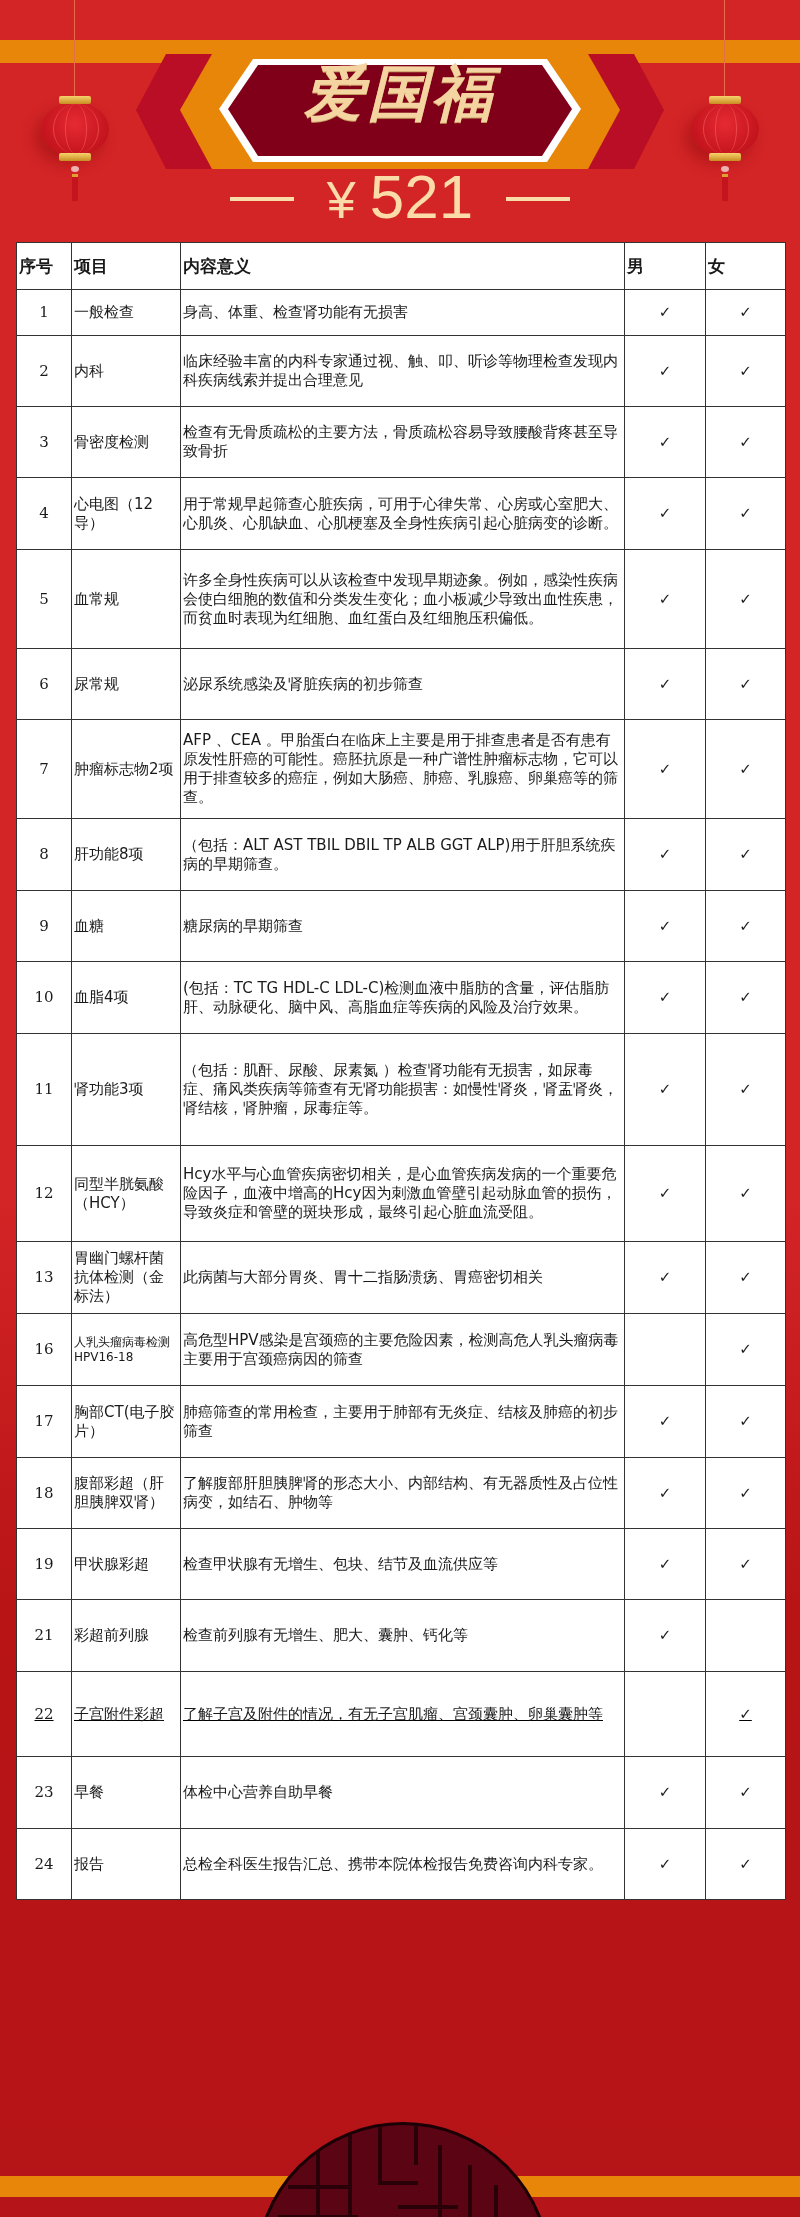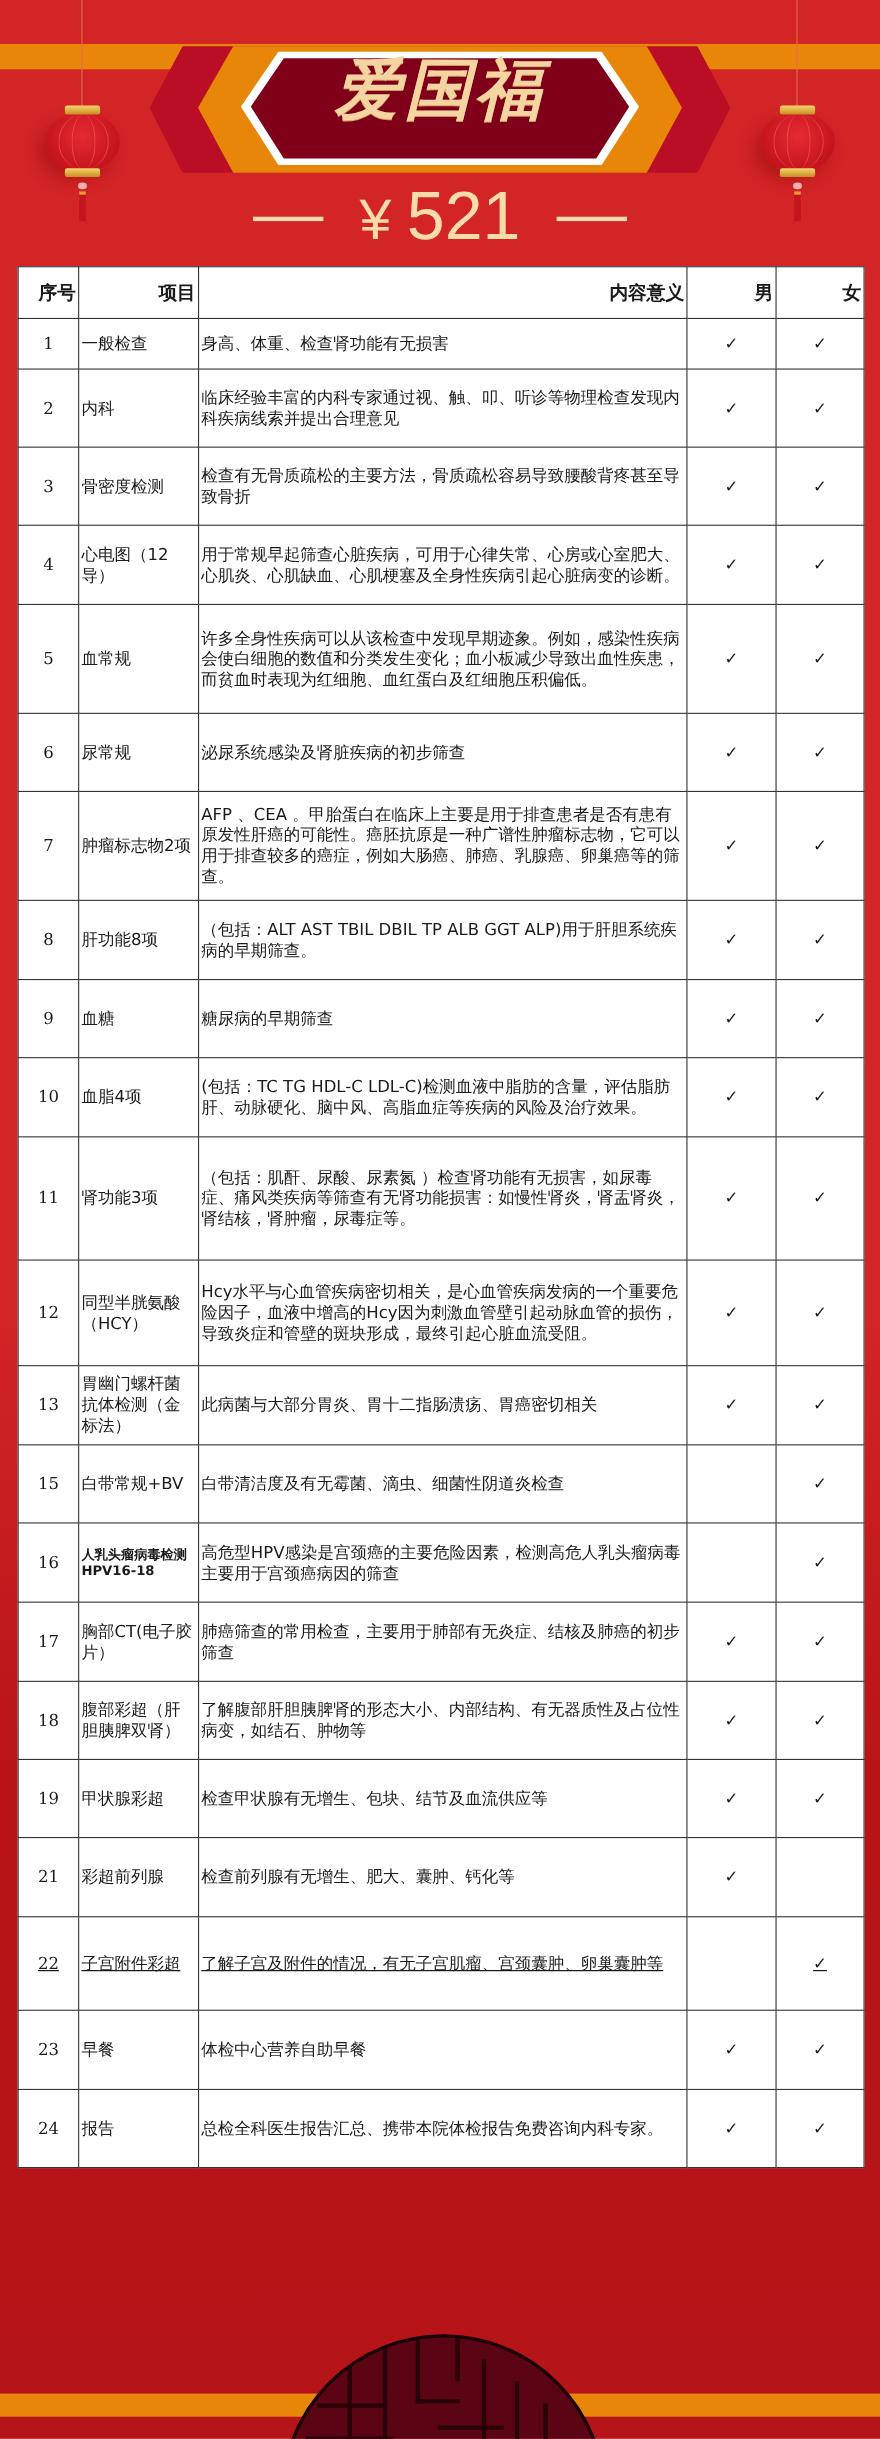--- a/index.html
+++ b/index.html
@@ -5,21 +5,21 @@
   html, body { margin:0; padding:0; }
   body { width:800px; height:2217px; position:relative; overflow:hidden;
          background:#d32426; font-family:"DejaVu Sans", sans-serif; }
   .bg-bottom { position:absolute; left:0; top:1200px; width:800px; height:1017px;
                background:linear-gradient(#d32426, #b81416 40%, #b51418); }
   .stripe { position:absolute; left:0; width:800px; background:#e8860a; }
   .stripe.top { top:40px; height:23px; }
   .stripe.bot { top:2176px; height:21px; }
 
   
-  .banner { position:absolute; left:0; top:4px; width:768px; height:160px; }
+  .banner { position:absolute; left:0; top:16px; width:768px; height:160px; }
   .banner svg { position:absolute; left:0; top:0; }
   .title { position:absolute; left:0; top:38px; width:800px; text-align:center;
            font-family:"DejaVu Serif", serif; font-weight:bold; font-size:60px;
            letter-spacing:4px; color:#f4d4a0; font-style:italic;
            text-shadow:0 1px 0 #c89a60; }
 
   
   .lantern { position:absolute; top:0; width:80px; height:200px; }
   .lantern .string { position:absolute; left:39px; top:0; width:1px; height:98px; background:#e46d4a; }
   .lantern .cap { position:absolute; left:24px; width:32px; height:8px; border-radius:2px;
@@ -38,25 +38,25 @@
            color:#fbdca8; }
   .price .dash { display:inline-block; width:64px; height:4px; background:#fbdca8; vertical-align:middle; margin:0 28px; }
   .price .amt { display:inline-block; font-family:"Liberation Sans", sans-serif; font-size:62px; line-height:66px;
                 vertical-align:middle; }
   .price .yen { font-size:52px; margin-right:14px; }
 
   
   table.pkg { position:absolute; left:16px; top:242px; width:769px; border-collapse:collapse;
               background:#fff; table-layout:fixed; font-family:"DejaVu Sans", sans-serif; }
   table.pkg td, table.pkg th { border:1.5px solid #333; padding:0 2px; color:#1a1a1a; }
-  table.pkg th { font-size:17px; font-weight:bold; height:46px; text-align:right;margin-left:20px; }
+  table.pkg th { font-size:17px; font-weight:bold; height:46px; text-align:left;margin-left:20px; }
   table.pkg td { font-size:15px; line-height:19px; }
   td.num { text-align:center; font-family:"DejaVu Serif", serif; }
   td.item { text-align:left; }
-  td.item.small { font-size:12px; line-height:15px;font-weight:bold; }
+  td.item.small { font-size:12px; line-height:15px; }
   td.desc { text-align:left; }
   td.chk { text-align:center; font-size:18px; }
 
   
   .medallion { position:absolute; left:255px; top:2122px; width:290px; height:290px; border-radius:50%;
                background:#5a0414; border:3px solid #1a0004; overflow:hidden; }
   .medallion .pat { position:absolute; background:#2a0008; }
 </style>
 </head>
 <body>
@@ -205,27 +205,20 @@
         <td class="chk">✓</td>
         <td class="chk">✓</td>
       </tr>
       <tr style="height: 72px;">
         <td class="num">13</td>
         <td class="item">胃幽门螺杆菌抗体检测（金标法）</td>
         <td class="desc">此病菌与大部分胃炎、胃十二指肠溃疡、胃癌密切相关</td>
         <td class="chk">✓</td>
         <td class="chk">✓</td>
       </tr>
-      <tr style="height: 71px;">
-        <td class="num">15</td>
-        <td class="item">白带常规+BV</td>
-        <td class="desc">白带清洁度及有无霉菌、滴虫、细菌性阴道炎检查</td>
-        <td class="chk"></td>
-        <td class="chk">✓</td>
-      </tr>
       <tr style="height: 72px;">
         <td class="num">16</td>
         <td class="item small">人乳头瘤病毒检测HPV16-18</td>
         <td class="desc">高危型HPV感染是宫颈癌的主要危险因素，检测高危人乳头瘤病毒主要用于宫颈癌病因的筛查</td>
         <td class="chk"></td>
         <td class="chk">✓</td>
       </tr>
       <tr style="height: 72px;">
         <td class="num">17</td>
         <td class="item">胸部CT(电子胶片）</td>

